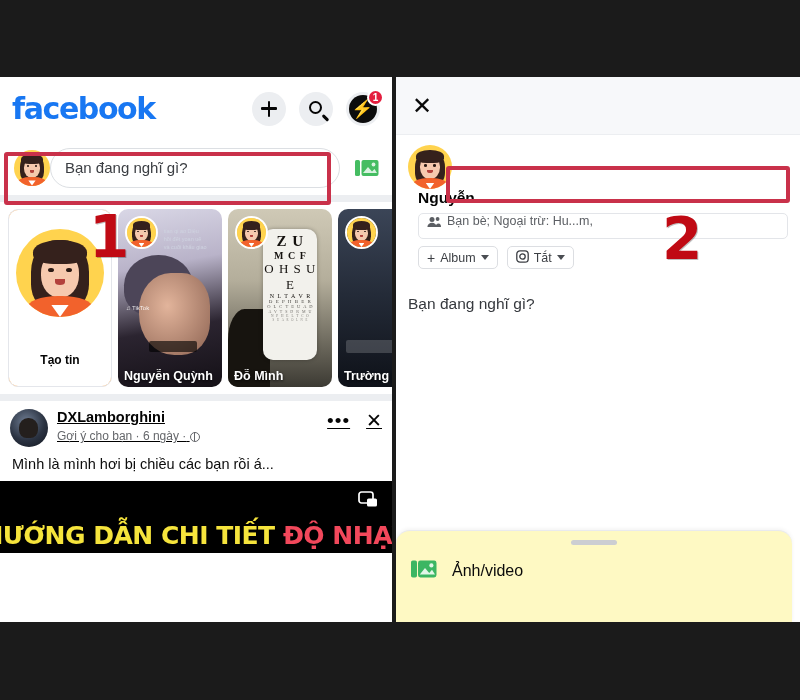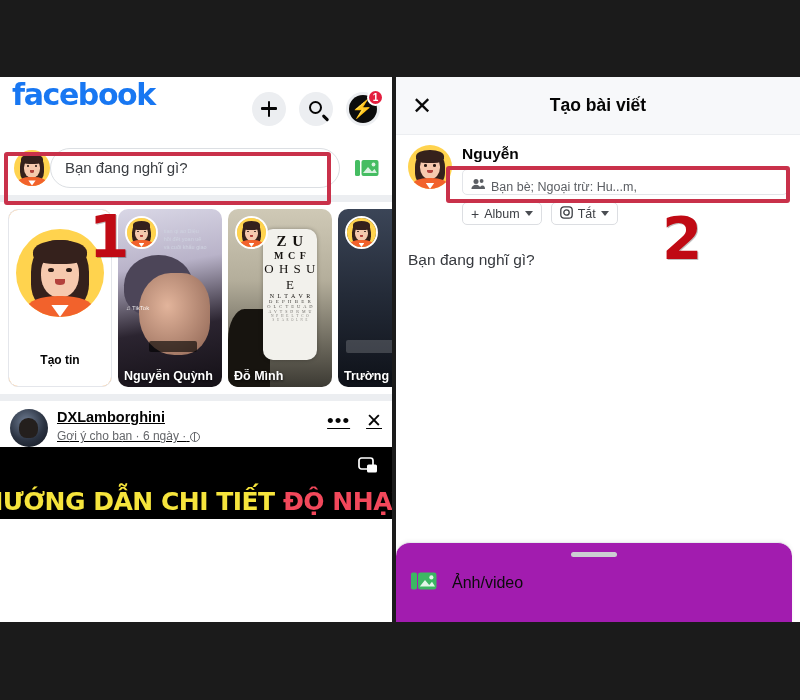--- a/index.html
+++ b/index.html
@@ -17,21 +17,21 @@
     top: 77px; height: 545px;
     background: #ffffff;
     overflow: hidden;
   }
   #panel-left  { left: 0px;   width: 392px; }
   #panel-right { left: 396px; width: 404px; }
 
   
   .fb-header {
     position: relative; height: 63px; background: #fff;
-    display: flex; padding: 0 12px;
+    display: flex; align-items: center; padding: 0 12px;
   }
   .fb-logo {
     font-family: "DejaVu Sans", sans-serif;
     font-size: 30px; font-weight: 700; color: #1877f2;
     letter-spacing: -1.4px;
   }
   .fb-actions { margin-left: auto; display: flex; align-items: center; gap: 13px; }
   .circ-btn {
     width: 34px; height: 34px; border-radius: 50%;
     background: #eceef1;
@@ -195,41 +195,41 @@
   .cp-x { font-size: 24px; color: #0a0a0a; line-height: .8; font-weight: 400; }
   .cp-title {
     position: absolute; left: 0; right: 0; text-align: center;
     font-size: 17.5px; font-weight: 700; color: #050505; pointer-events: none;
   }
   .cp-post-btn {
     margin-left: auto; background: #e9eaee; color: #b6b8bd;
     font-size: 16px; font-weight: 600; padding: 8px 16px; border-radius: 7px;
     border: none; z-index: 2;
   }
-  .cp-user { display: flex; padding: 10px 12px 0 12px; position: relative; }
+  .cp-user { display: flex; padding: 10px 12px 0 12px; position: relative; flex-direction: column; }
   .cp-right-col { margin-left: 10px; flex: 1; }
   .cp-name { font-size: 15.5px; font-weight: 700; color: #050505; }
   .cp-aud {
     margin-top: 6px; height: 26px; border: 1px solid #e3e5e9; border-radius: 5px;
-    display: flex; align-items: flex-end; padding: 0 8px; background: #fff;
+    display: flex; align-items: flex-start; padding: 0 8px; background: #fff;
   }
   .cp-aud-text { font-size: 12.5px; color: #5b5e63; margin-left: 6px; }
   .cp-chips { display: flex; gap: 9px; margin-top: 7px; }
   .chip {
     height: 23px; border: 1px solid #dcdee2; border-radius: 5px;
     display: flex; align-items: center; padding: 0 8px; gap: 5px;
     font-size: 12.5px; color: #3c3f44; background: #fff;
   }
   .caret { width: 0; height: 0; border-left: 4px solid transparent;
     border-right: 4px solid transparent; border-top: 5px solid #4a4d52; }
   .cp-placeholder { font-size: 15.5px; color: #36393e; padding: 26px 0 0 12px; }
 
   .cp-sheet {
-    position: absolute; left: 0; right: 8px; bottom: 0; height: 80px;
-    background: #a21caf; border-top: 1px solid #e9eaee;
+    position: absolute; left: 0; right: 8px; bottom: 0; height: 92px;
+    background: #fef9c3; border-top: 1px solid #e9eaee;
     border-radius: 14px 14px 0 0; box-shadow: 0 -1px 4px rgba(0,0,0,.06);
   }
   .sheet-grip {
     width: 46px; height: 5px; border-radius: 3px; background: #ccced2;
     margin: 9px auto 0 auto;
   }
   .sheet-row { display: flex; align-items: center; gap: 14px; padding: 12px 0 0 14px; }
   .sheet-label { font-size: 16px; color: #0b0b0b; }
 
   
@@ -398,41 +398,41 @@
           <div class="post-sub">
             <span>Gợi ý cho bạn · 6 ngày ·</span>
             <span class="globe"></span>
           </div>
         </div>
         <div class="post-actions">
           <span class="dots">•••</span>
           <span class="xmark">✕</span>
         </div>
       </div>
+      <div class="post-body">Mình là mình hơi bị chiều các bạn rồi á...</div>
     </div>
 
     <div class="post-media">
       <span class="pip">
         <svg viewBox="0 0 20 17" width="20" height="17" aria-hidden="true">
           <rect x="1" y="1" width="14" height="11" rx="2.5" fill="none" stroke="#fff" stroke-width="1.7"></rect>
           <rect x="9" y="7.5" width="10" height="8" rx="1.6" fill="#fff"></rect>
         </svg>
       </span>
       <div class="banner">
         <span class="y">HƯỚNG DẪN CHI TIẾT</span>
         <span class="r">ĐỘ NHẠY</span>
       </div>
     </div>
   </div>
 
   <div class="panel" id="panel-right">
 
     <div class="cp-header">
       <span class="cp-x">✕</span>
-      <span class="cp-title">Tạo bài viết</span>
     </div>
 
     <div class="cp-user">
       <div class="avatar" style="width:44px;height:44px;">
         <span class="av-hair-back"></span>
           <span class="av-face"></span>
           <span class="av-fringe"></span>
         <span class="av-eye l"></span>
           <span class="av-eye r"></span>
           <span class="av-mouth"></span>

